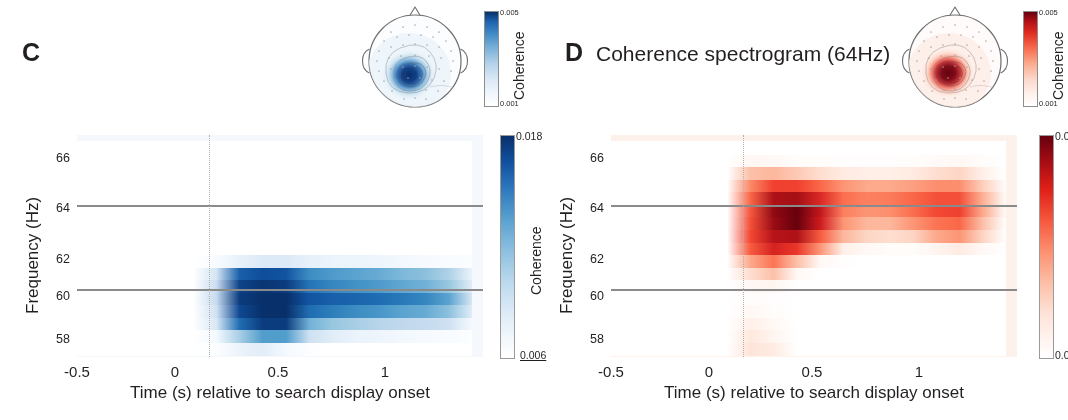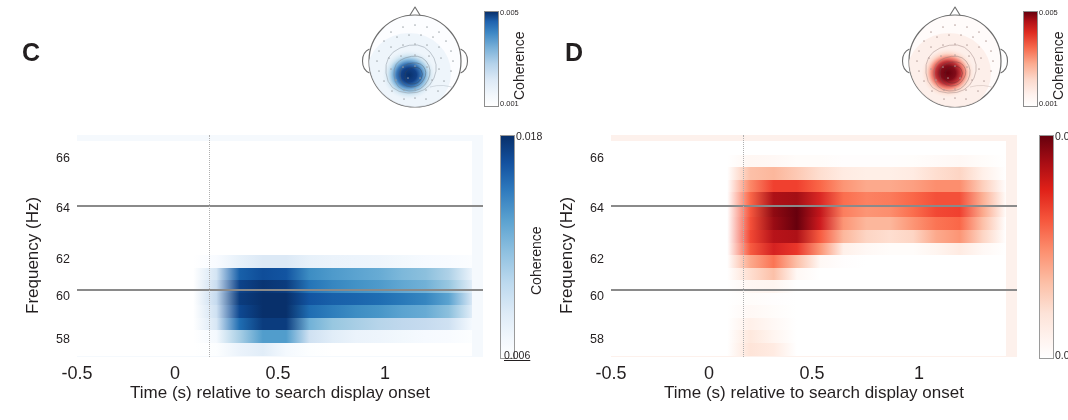--- a/index.html
+++ b/index.html
@@ -43,21 +43,21 @@
   .plot-area{position:absolute;overflow:hidden;}
   .plot-bg{position:absolute;inset:0;}
   .plot-bg.blue{background:#f5f9fd;}
   .plot-bg.red{background:#fdf1ec;}
   .hm-row{position:absolute;left:0;width:100%;}
   .hline{position:absolute;left:0;width:100%;height:1.5px;background:#8a8a8a;}
   .vline{position:absolute;top:0;height:100%;width:0;border-left:1px dotted #b0b0b0;}
 
   
   .ytick{position:absolute;font-size:12.5px;text-align:right;line-height:1;white-space:nowrap;}
-  .xtick{position:absolute;font-size:18px;text-align:center;line-height:1;white-space:nowrap;}
+  .xtick{position:absolute;font-size:15px;text-align:center;line-height:1;white-space:nowrap;}
   .ylabel{
     position:absolute;font-size:17px;white-space:nowrap;line-height:1;
     transform:rotate(-90deg);transform-origin:left top;
   }
   .xlabel{position:absolute;font-size:17px;white-space:nowrap;line-height:1;text-align:center;}
 
   
   .cbar-main{position:absolute;width:13px;height:222px;border:1px solid #9a9a9a;}
   .cbar-main.blue{background:linear-gradient(to top,#ffffff 0%,#f3f8fd 8%,#deebf7 20%,#bcd9ee 34%,#8ec0e0 48%,#5ba2d0 62%,#2e79bd 76%,#13519f 88%,#08306b 100%);}
   .cbar-main.red{background:linear-gradient(to top,#ffffff 0%,#fff4f0 8%,#fde3d8 20%,#fcbfa6 34%,#fc9070 48%,#f6573d 62%,#df2018 76%,#a80d14 88%,#67000d 100%);}
@@ -193,27 +193,28 @@
   <div class="ylabel" style="left:24px;top:314px;">Frequency (Hz)</div>
 
   <div class="xtick" style="left:48px;top:364px;width:58px;">-0.5</div>
   <div class="xtick" style="left:160px;top:364px;width:30px;">0</div>
   <div class="xtick" style="left:258px;top:364px;width:40px;">0.5</div>
   <div class="xtick" style="left:370px;top:364px;width:30px;">1</div>
   <div class="xlabel" style="left:77px;top:384px;width:406px;">Time (s) relative to search display onset</div>
 
   <div class="cbar-main blue" style="left:500px;top:135px;"></div>
   <div class="cbar-main-tick" style="left:516px;top:131px;">0.018</div>
-  <div class="cbar-main-tick" style="left:504px;top:350px;text-decoration:underline;">0.006</div>
+  <div class="cbar-main-tick" style="left:520px;top:350px;text-decoration:underline;">0.006</div>
   <div class="cbar-vlabel" style="left:529px;top:295px;">Coherence</div>
 </div>
 
 <div class="panel" id="panel-d">
 
   <div class="panel-letter" style="left:31px;top:40px;">D</div>
+  <div class="panel-title" style="left:62px;top:43px;">Coherence spectrogram (64Hz)</div>
 
   <div class="topo" style="left:362px;top:3px;">
     <svg width="118" height="112" viewBox="0 0 118 112">
       <defs>
         <radialGradient id="blobD" cx="50%" cy="50%" r="50%">
           <stop offset="0%" stop-color="#67000d" stop-opacity="1"></stop>
           <stop offset="28%" stop-color="#7d0512" stop-opacity="0.97"></stop>
           <stop offset="46%" stop-color="#b51319" stop-opacity="0.85"></stop>
           <stop offset="62%" stop-color="#ef4a33" stop-opacity="0.6"></stop>
           <stop offset="78%" stop-color="#fcae91" stop-opacity="0.35"></stop>

